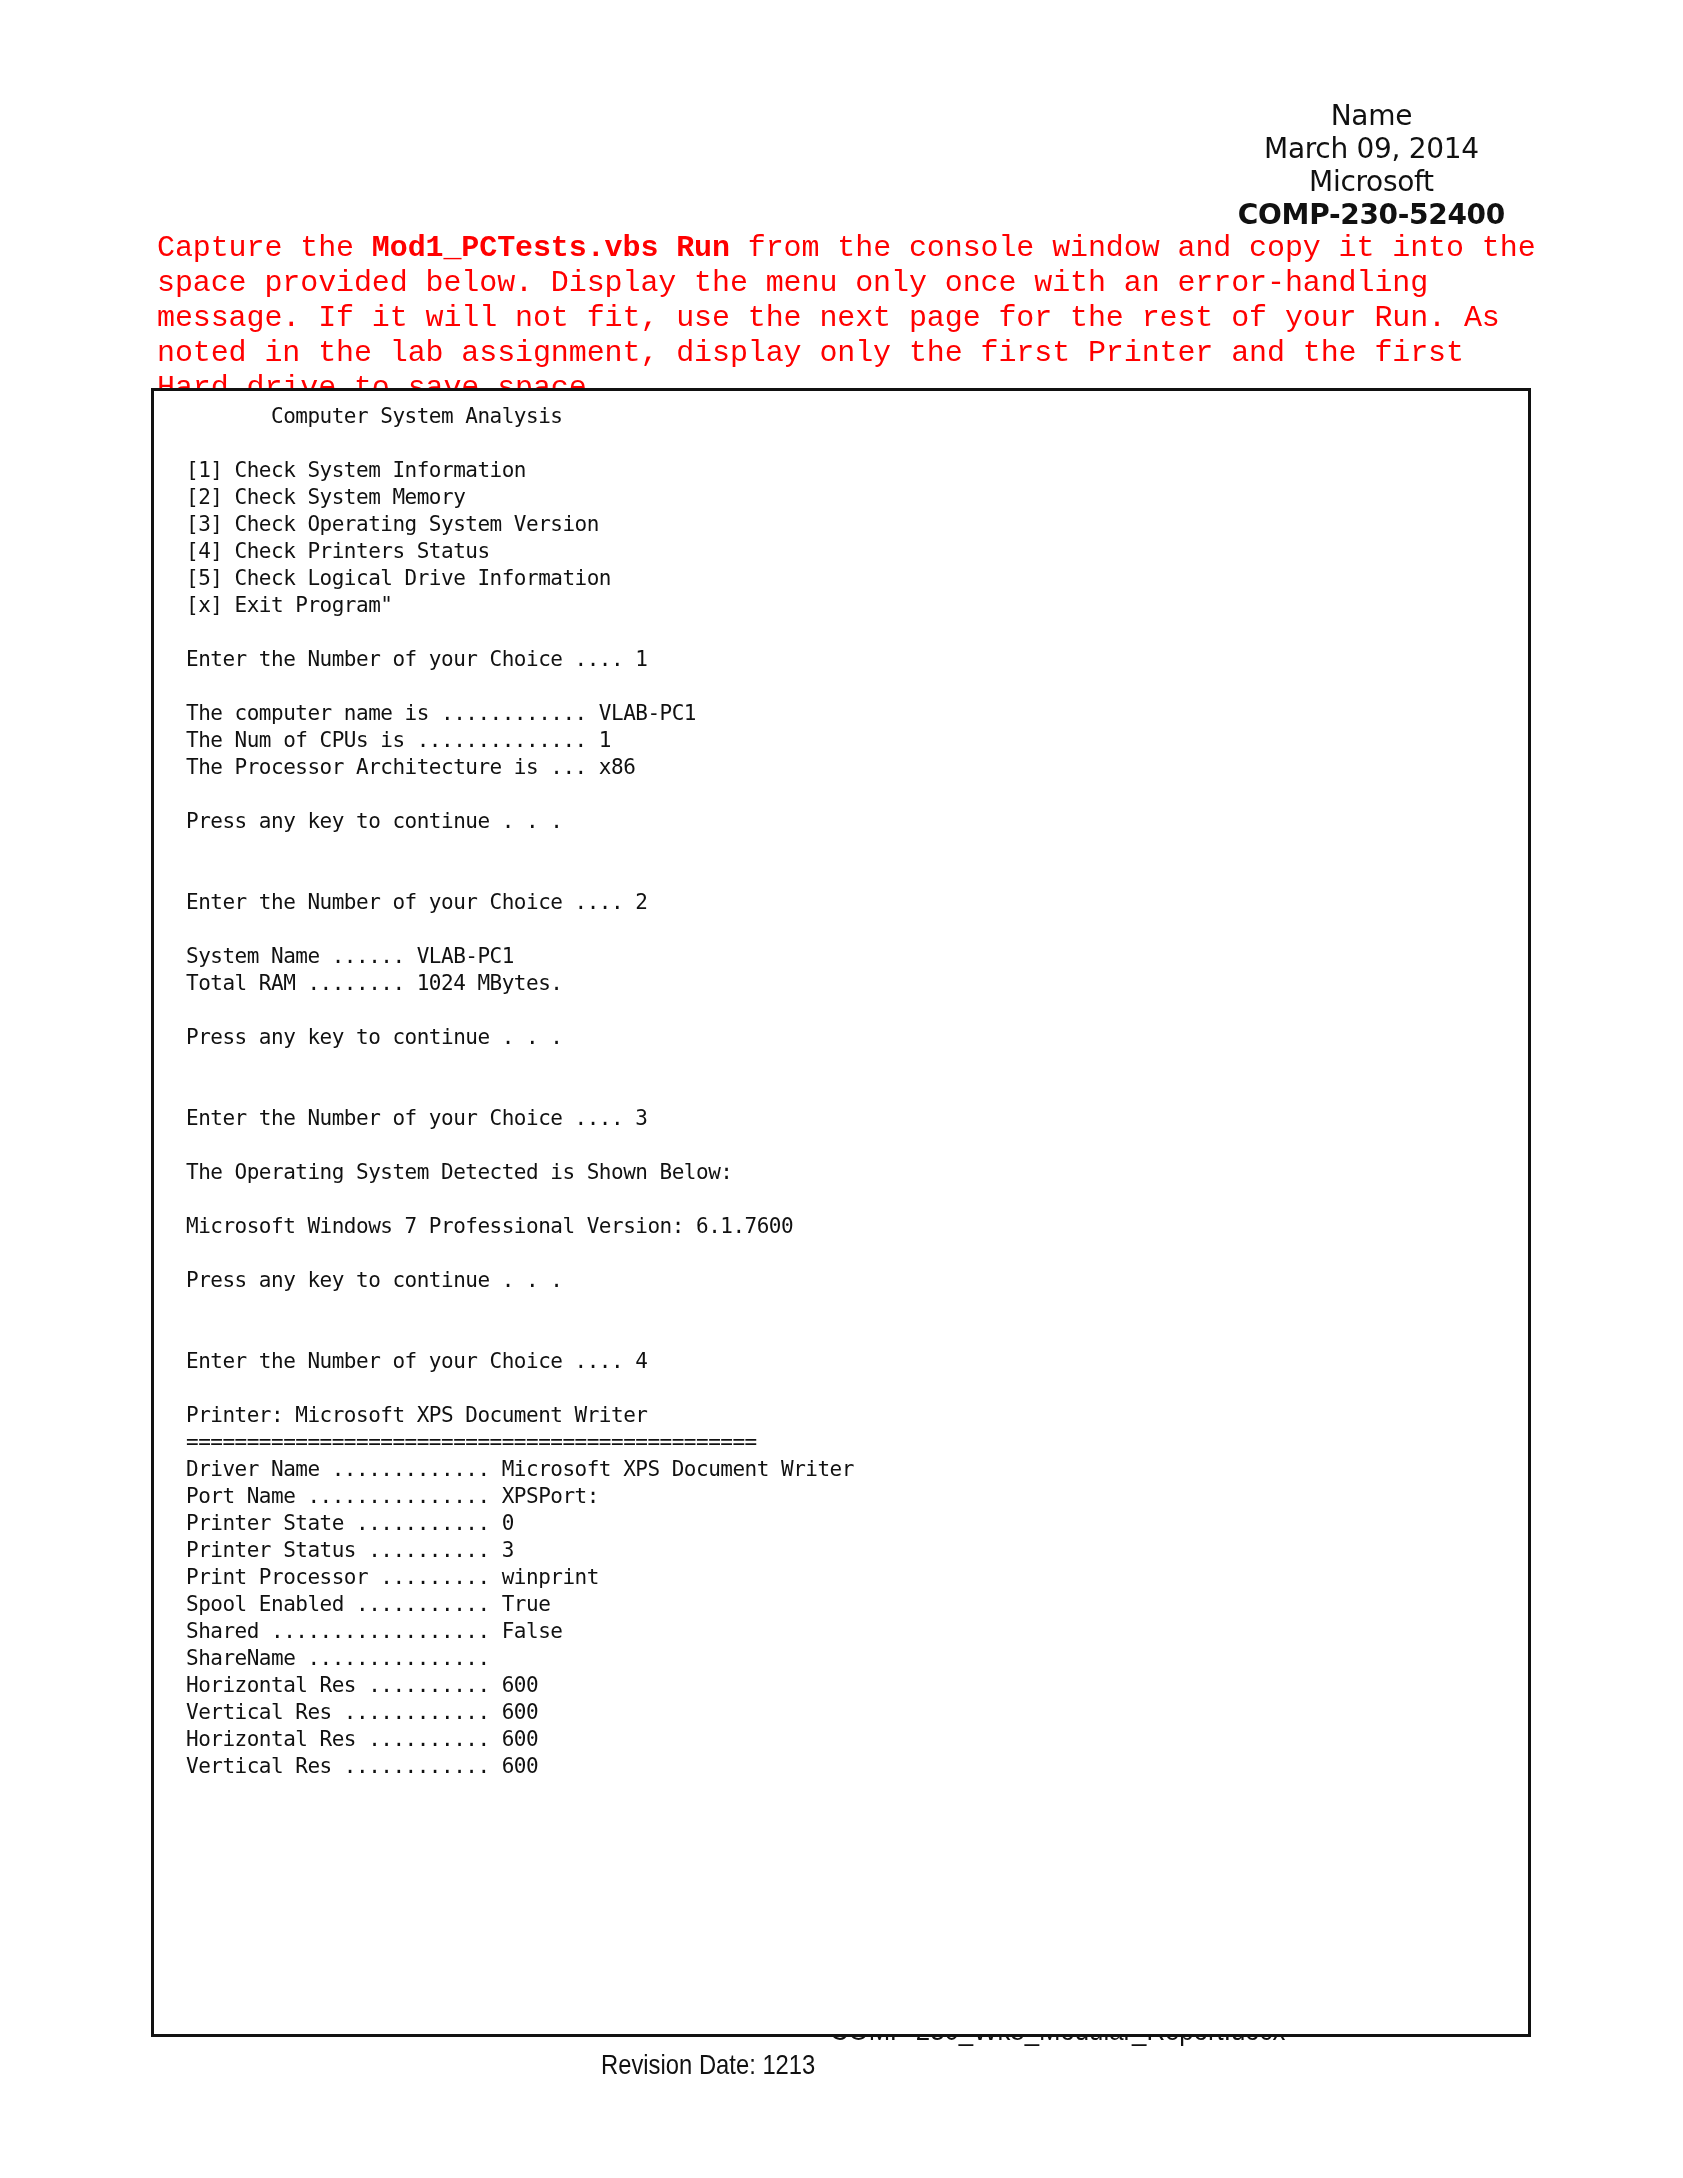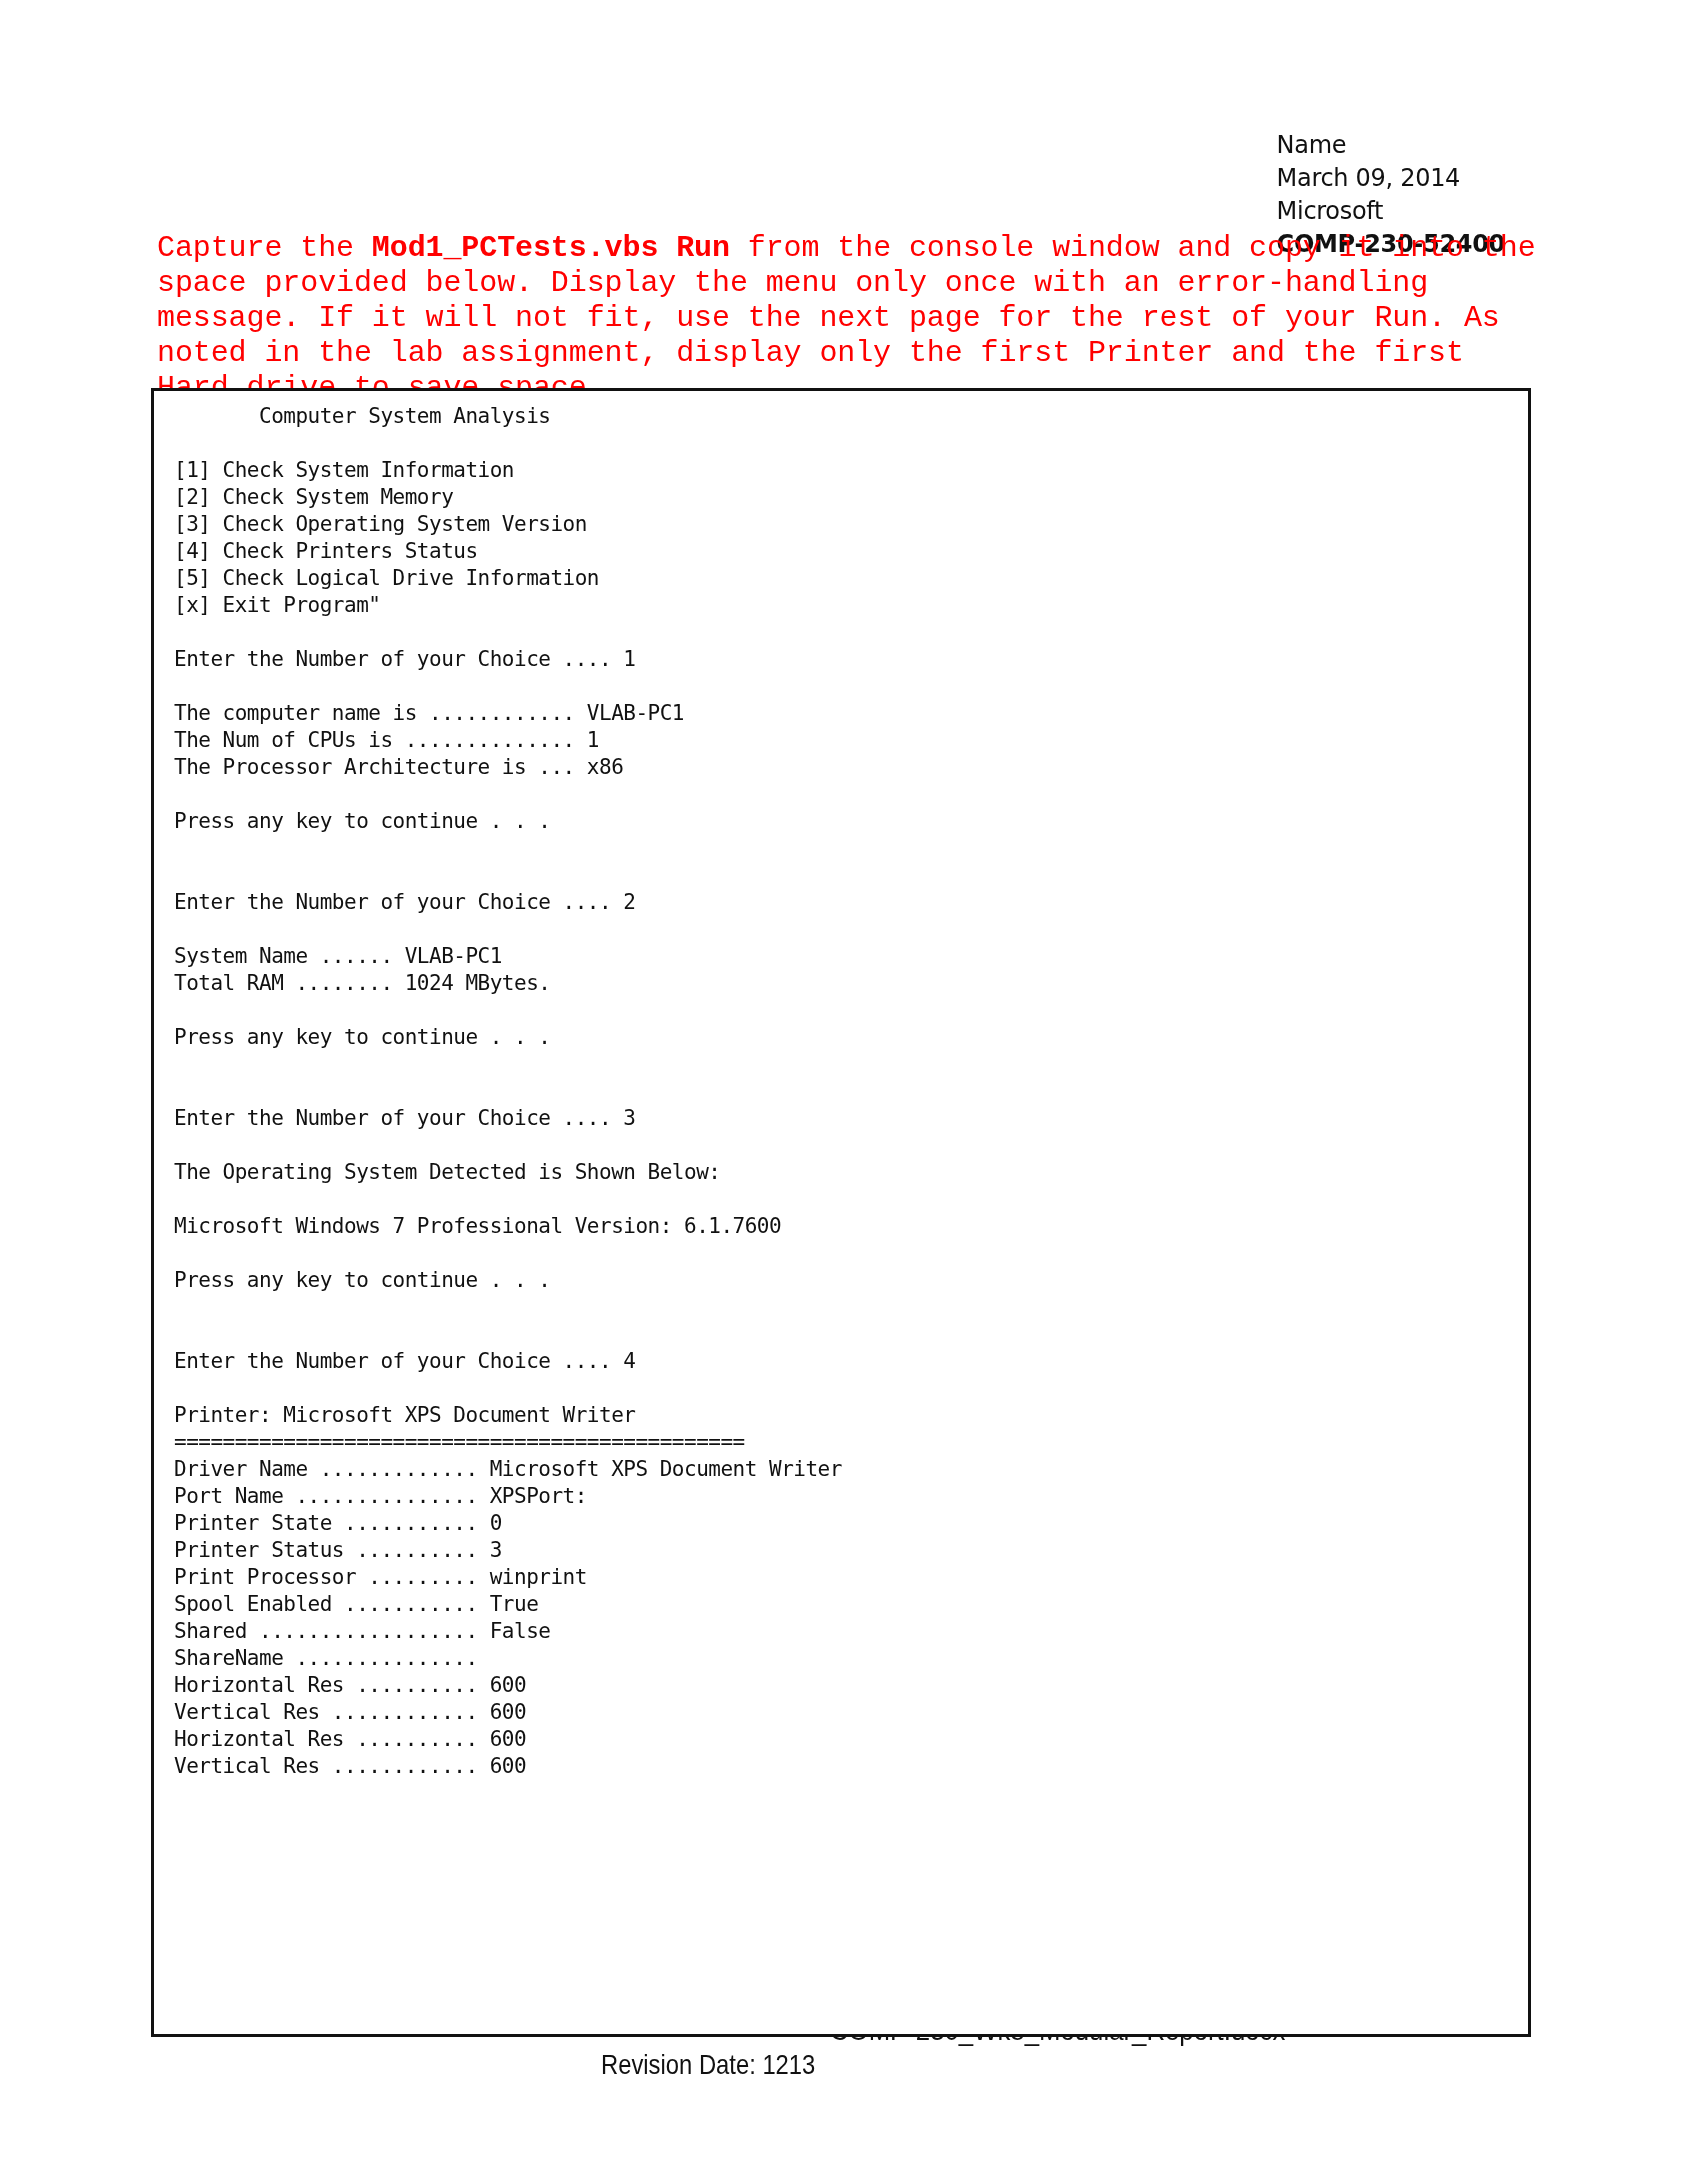--- a/index.html
+++ b/index.html
@@ -11,27 +11,26 @@
       width: 1683px;
       height: 2178px;
       position: relative;
       overflow: hidden;
       color: #000;
     }
     .header-block {
       position: absolute;
       right: 178px;
       top: 99px;
-      text-align: left;
+      text-align: center;
       font-family: "DejaVu Sans", sans-serif;
-      font-size: 24px;
+      font-size: 28px;
       line-height: 33px;
       color: #111;
       letter-spacing: -0.3px;
-      margin-top: 30px;
     }
     .header-block .course {
       font-weight: bold;
     }
     .instructions {
       position: absolute;
       left: 157px;
       top: 231px;
       width: 1386px;
       font-family: Liberation Mono, monospace;
@@ -47,21 +46,21 @@
       position: absolute;
       left: 151px;
       top: 388px;
       width: 1374px;
       height: 1643px;
       border: 3px solid #111;
       background: #fff;
     }
     .console-text {
       position: absolute;
-      left: 20px;
+      left: 32px;
       top: 12px;
       margin: 0;
       font-family: "DejaVu Sans Mono", monospace;
       font-size: 21px;
       line-height: 27px;
       white-space: pre;
       color: #111;
       letter-spacing: -0.5px;
     }
     .footer-file-wrap {

